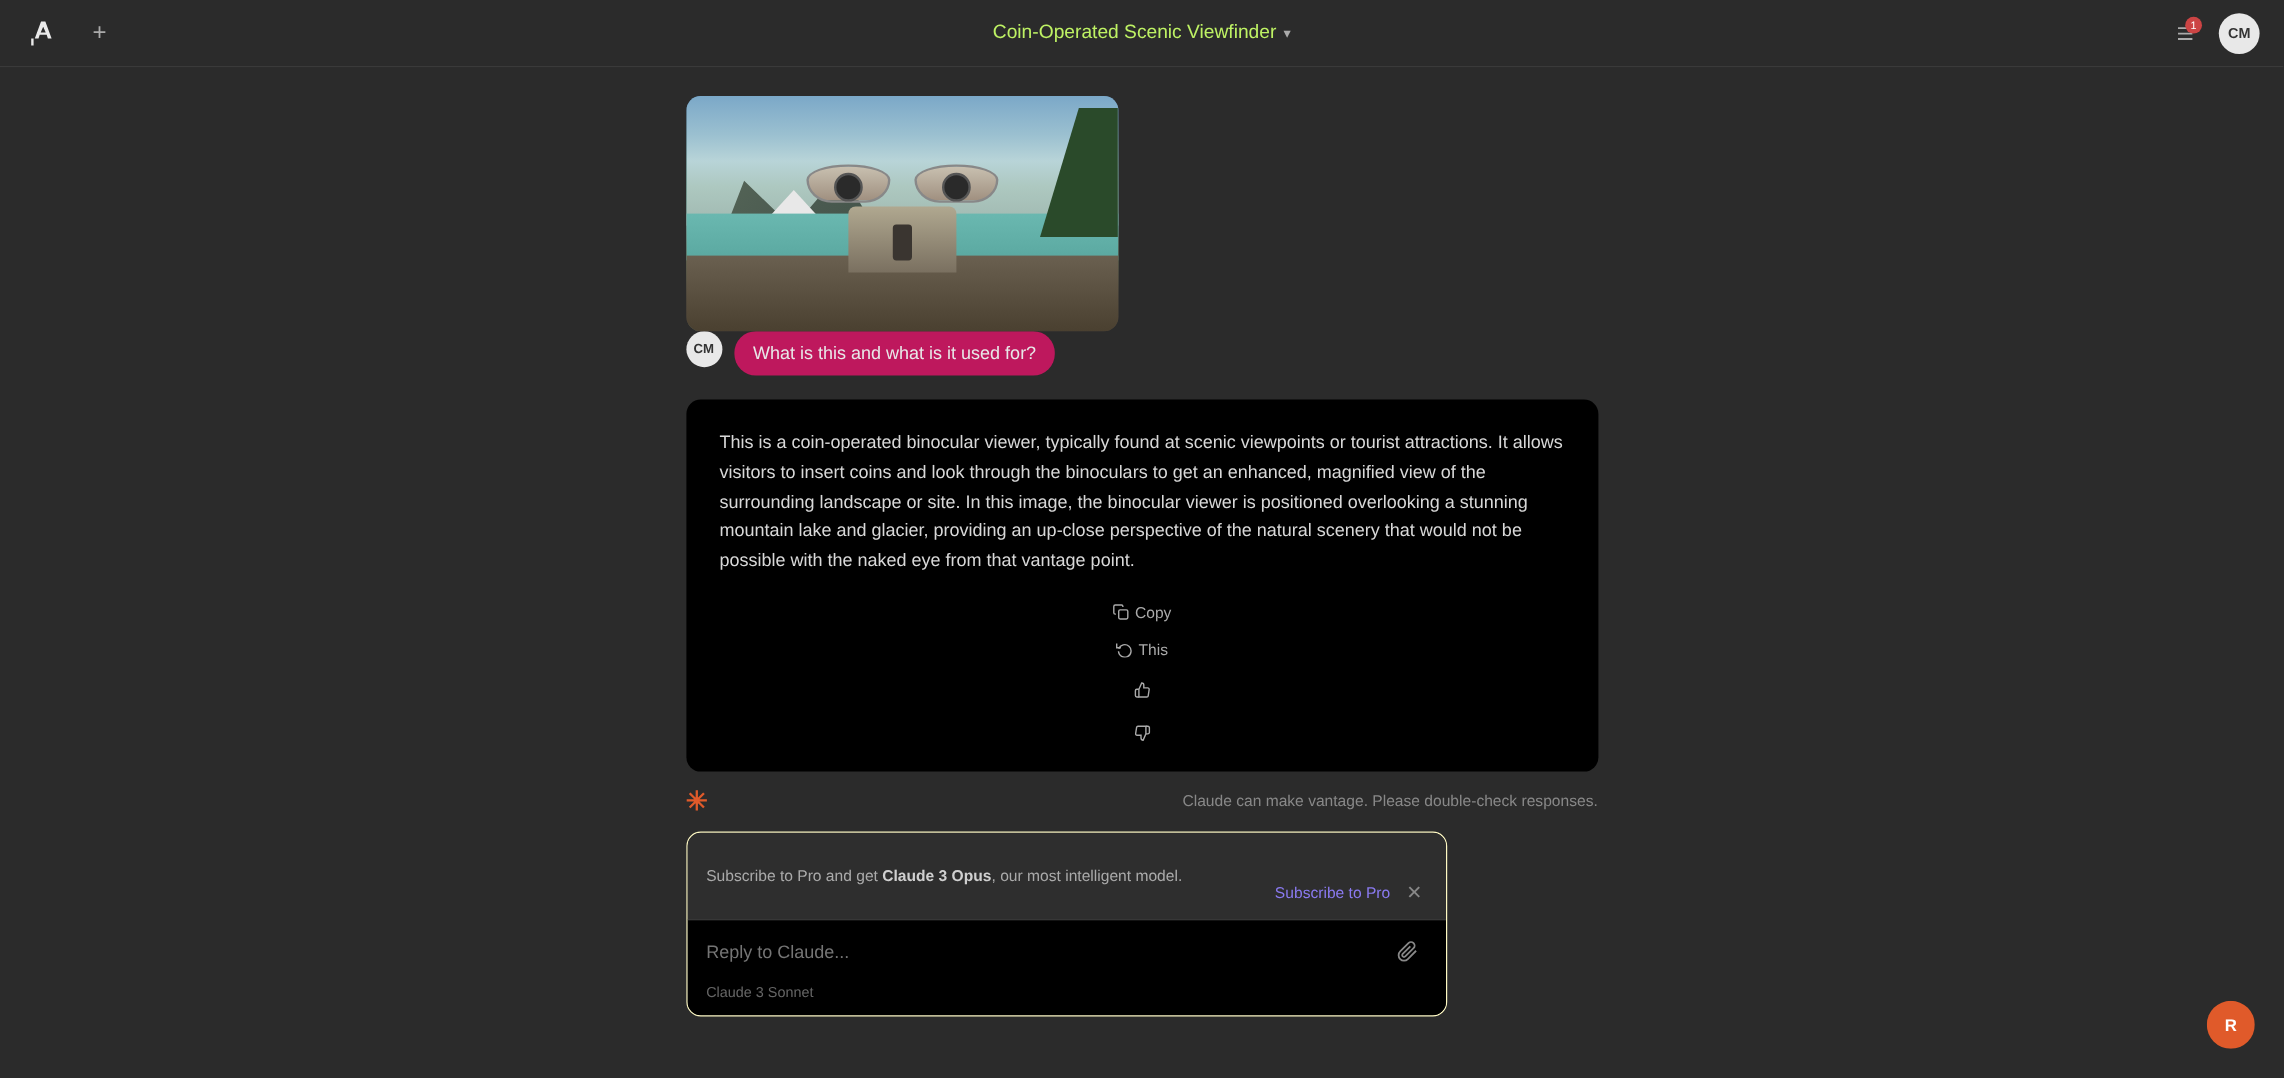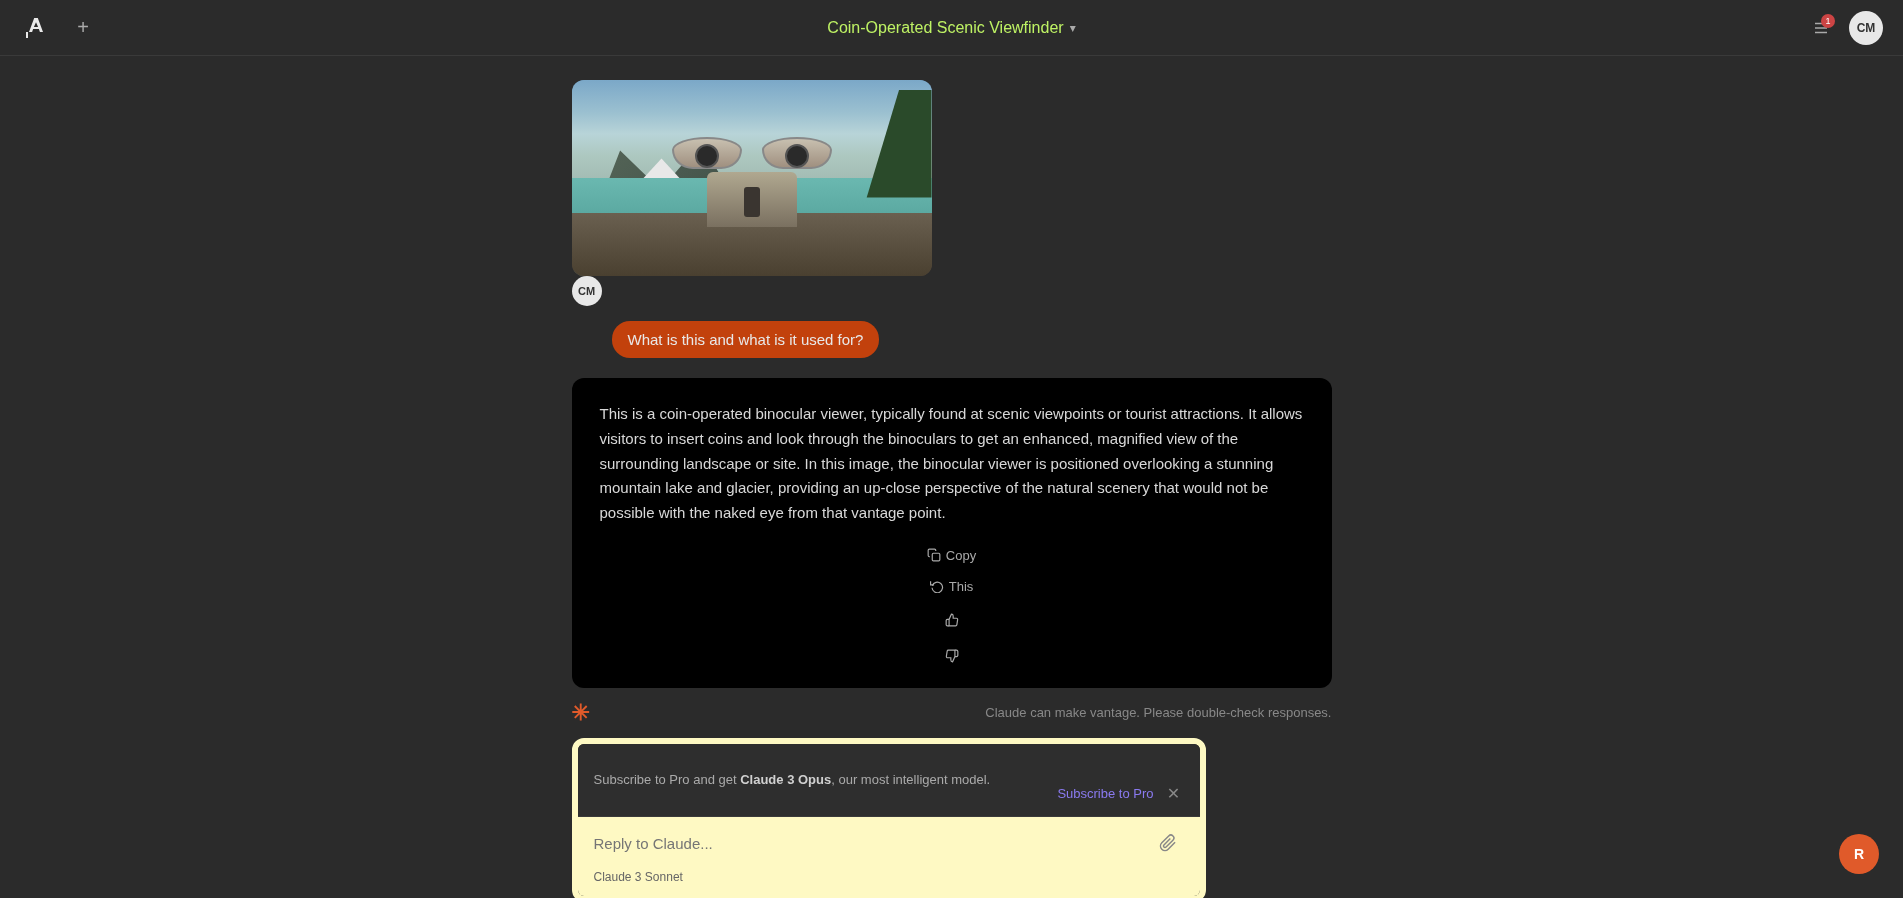--- a/index.html
+++ b/index.html
@@ -239,27 +239,26 @@
       color: #333;
       font-size: 11px;
       font-weight: 700;
       display: flex;
       align-items: center;
       justify-content: center;
       flex-shrink: 0;
     }
 
     .user-bubble {
-      background: #c2410c;
+      background: #be185d;
       border-radius: 18px;
       padding: 10px 16px;
       font-size: 15px;
       color: #e8e8e8;
       max-width: 600px;
-      margin-top: 45px;
     }
 
     
     .assistant-response {
       background: #000000;
       border-radius: 12px;
       padding: 24px 28px 16px 28px;
       margin-bottom: 8px;
       width: 100%;
     }
@@ -373,21 +372,21 @@
       display: flex;
       align-items: center;
       justify-content: center;
       width: 20px;
       height: 20px;
     }
 
     
     .input-area {
       width: 760px;
-      background: #fef9c3;
+      background: #000000;
       border-radius: 0 0 12px 12px;
       border: 1px solid #3a3a3a;
       border-top: none;
       padding: 4px 16px 4px 16px;
     }
 
     .input-row {
       display: flex;
       align-items: center;
     }
@@ -439,21 +438,21 @@
       justify-content: center;
       cursor: pointer;
       border: none;
       z-index: 100;
     }
 
     
     .bottom-panel {
       width: 634px;
       border-radius: 12px;
-      border: 6px solid #fef9c3;
+      border: 1px solid #fef9c3;
       overflow: hidden;
       margin-top: 0;
     }
 
     .bottom-panel .subscribe-banner {
       width: 100%;
       border-top: none;
       border-bottom: 1px solid #3a3a3a;
       border-radius: 0;
     }

